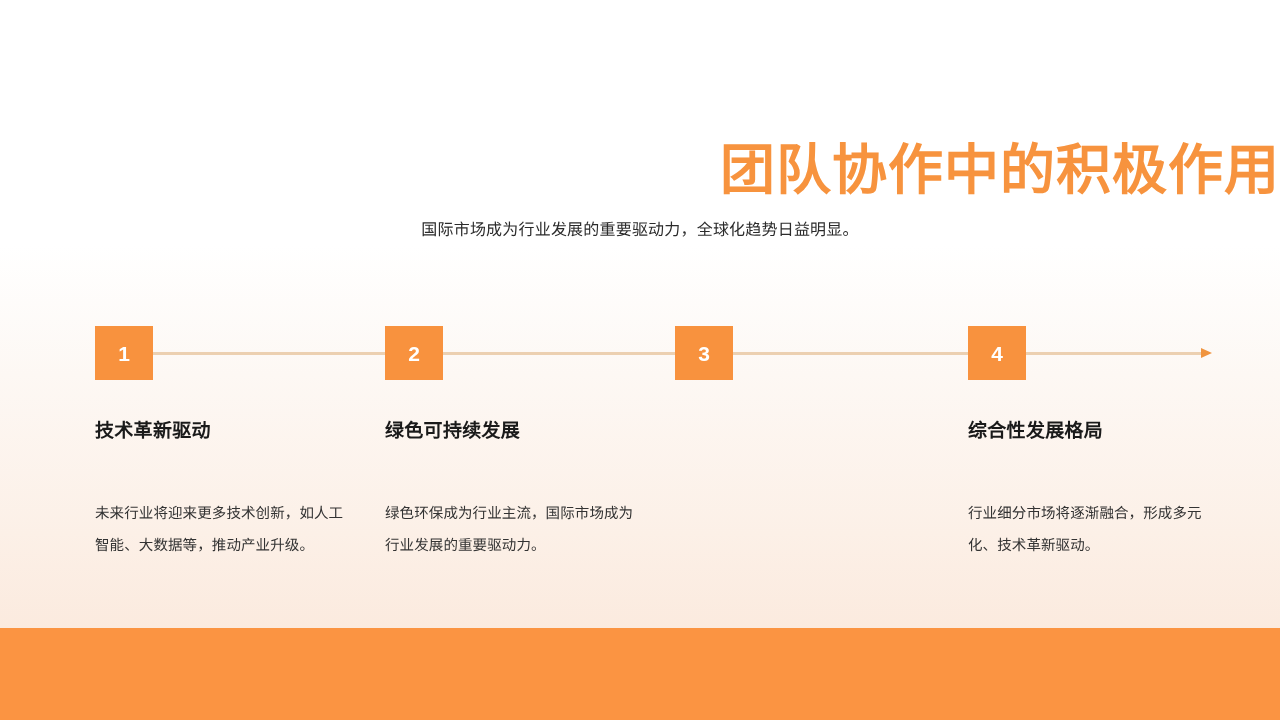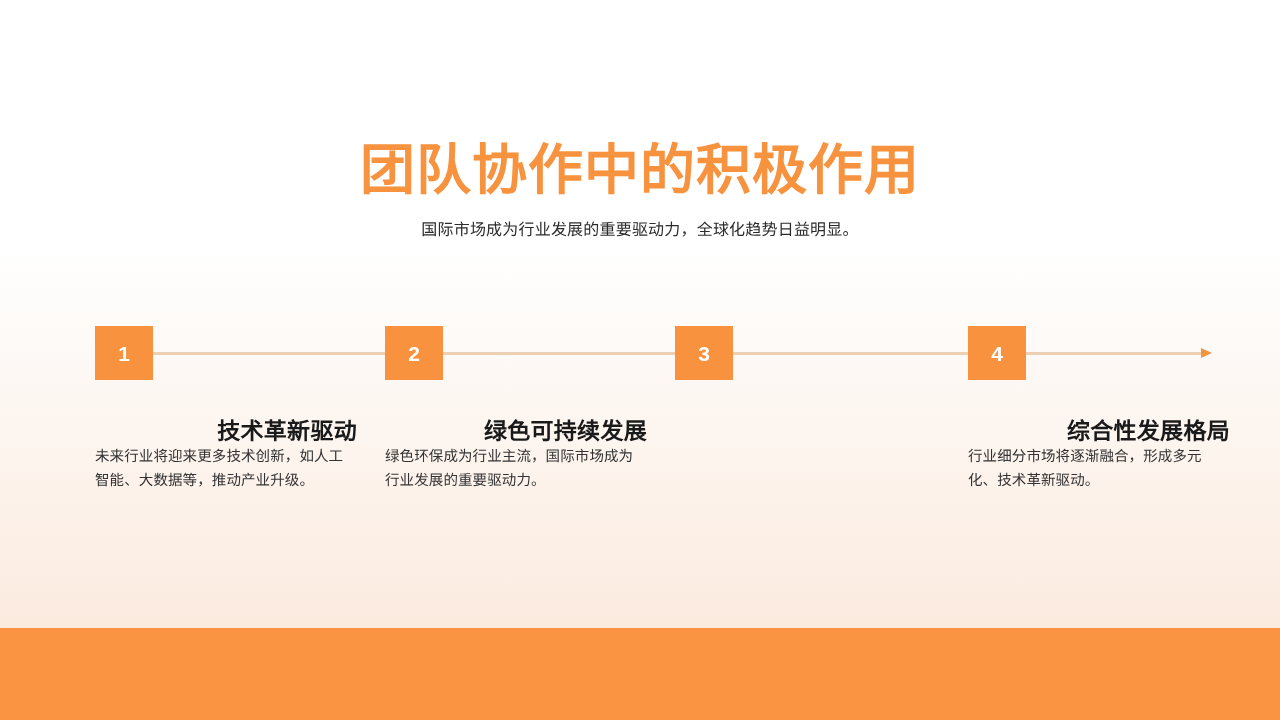--- a/index.html
+++ b/index.html
@@ -41,20 +41,21 @@
     text-align: center;
   }
 
   .slide-title {
     font-size: 55px;
     line-height: 64px;
     font-weight: bold;
     color: #f7933e;
     letter-spacing: 1px;
     white-space: nowrap;
+    text-align: right;
   }
 
   .slide-subtitle {
     margin-top: 16px;
     font-size: 16px;
     line-height: 24px;
     font-weight: normal;
     color: #2b2b2b;
     letter-spacing: 0.2px;
     white-space: nowrap;
@@ -119,33 +120,33 @@
     font-size: 21px;
     font-weight: bold;
     display: flex;
     align-items: center;
     justify-content: center;
     line-height: 1;
   }
 
   .col-heading {
     margin-top: 38px;
-    font-size: 23px;
+    font-size: 19px;
     line-height: 26px;
     font-weight: bold;
     color: #1a1a1a;
     letter-spacing: 0.3px;
     white-space: nowrap;
-    text-align: right;
   }
 
   .col-body {
+    margin-top: 53px;
     width: 258px;
     font-size: 14.5px;
-    line-height: 24px;
+    line-height: 32px;
     color: #333333;
     letter-spacing: 0.1px;
   }
 
   
   .bottom-bar {
     position: absolute;
     left: 0;
     bottom: 0;
     width: 1280px;

